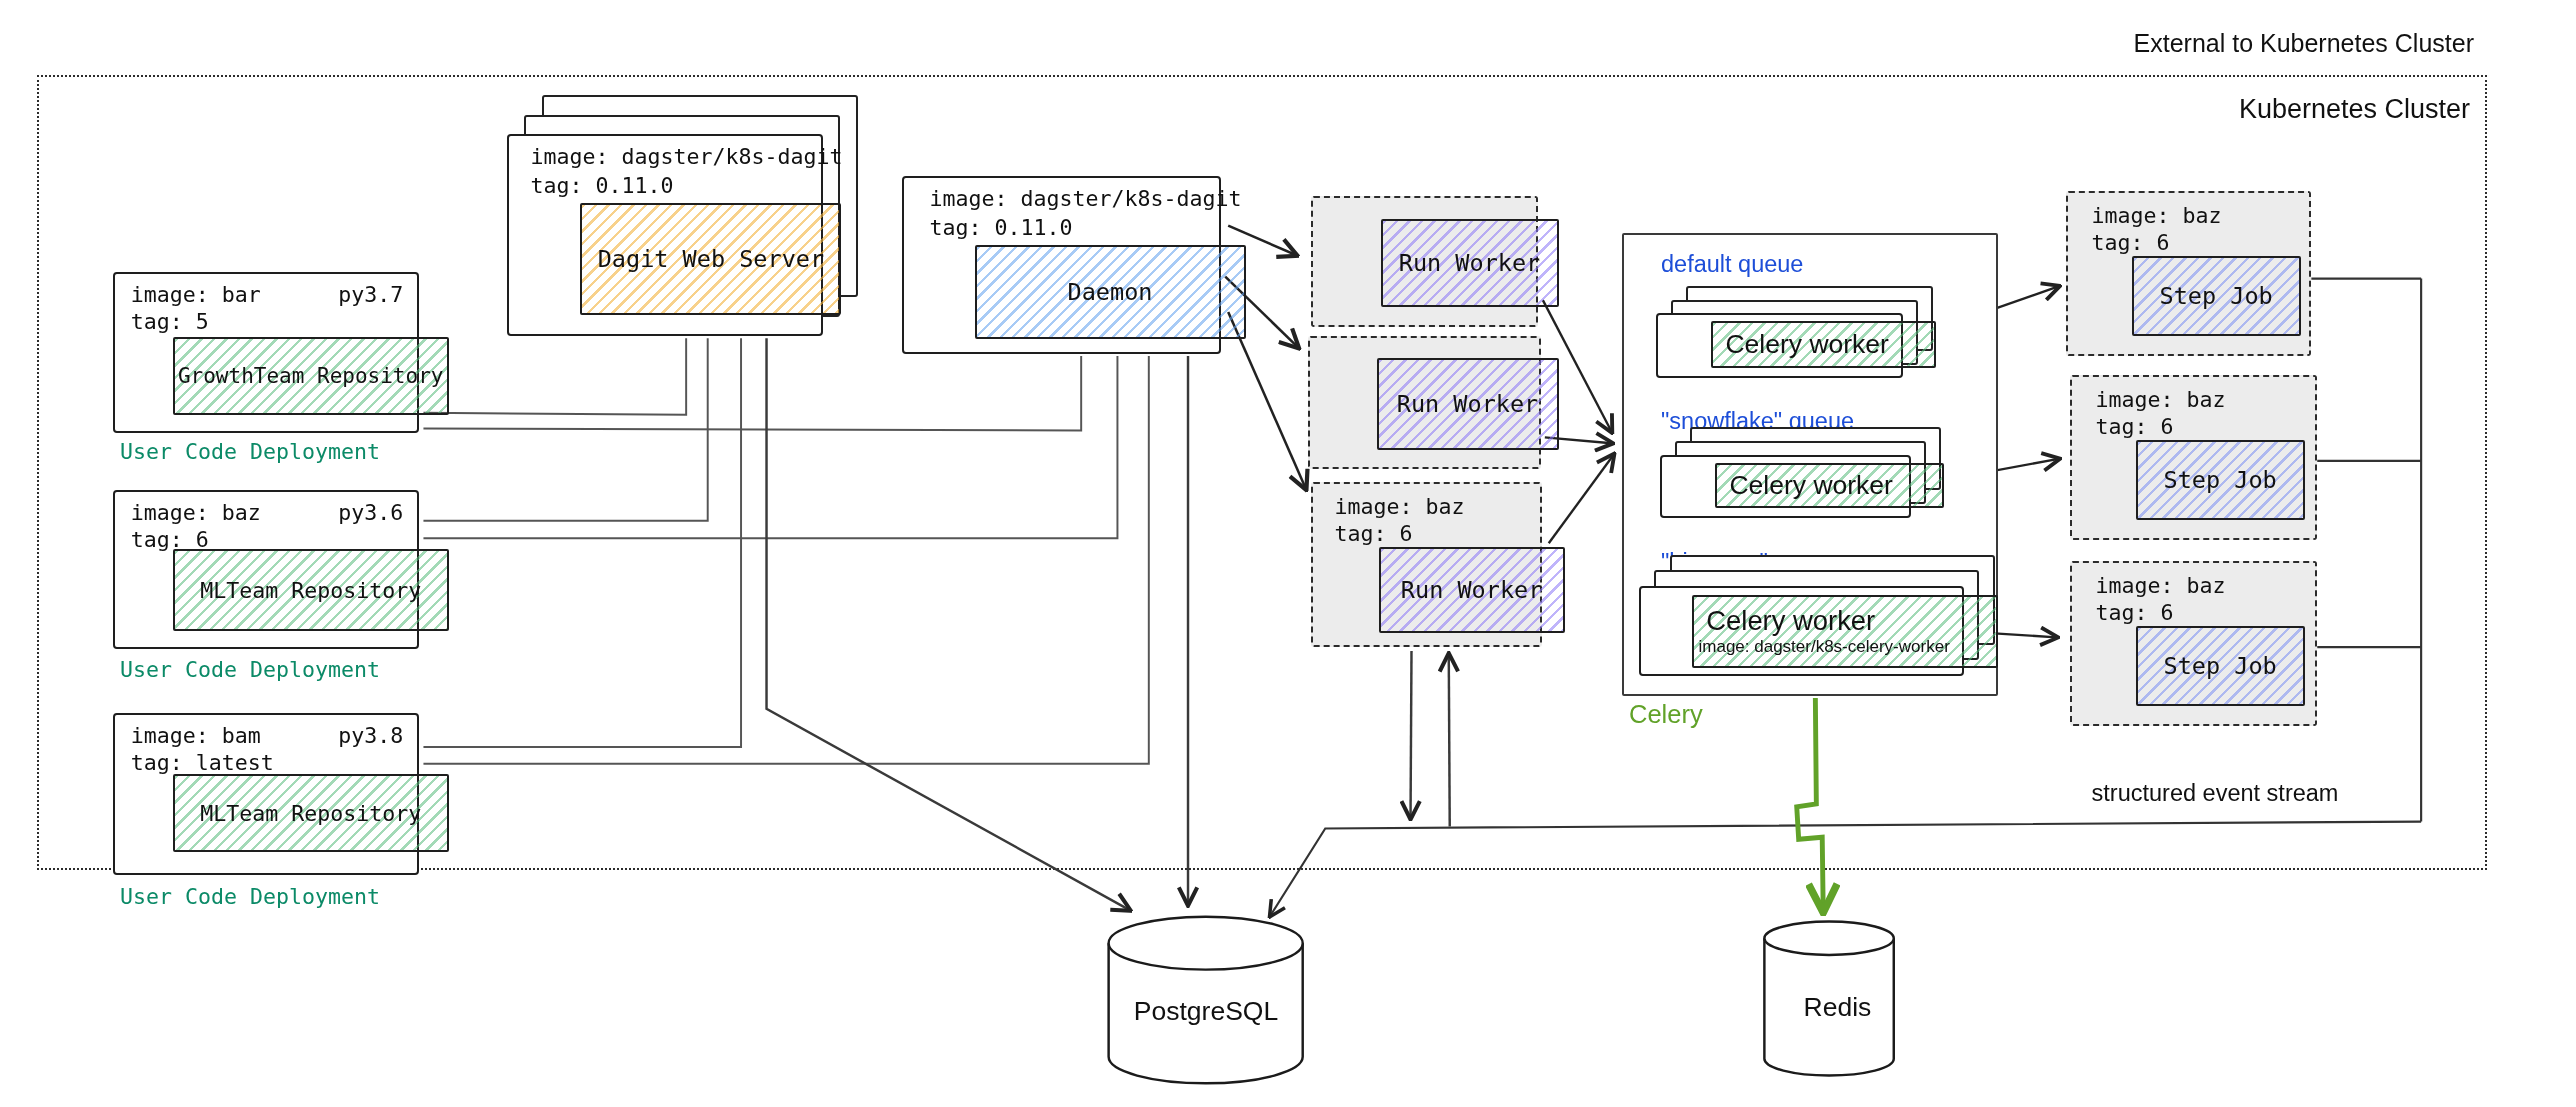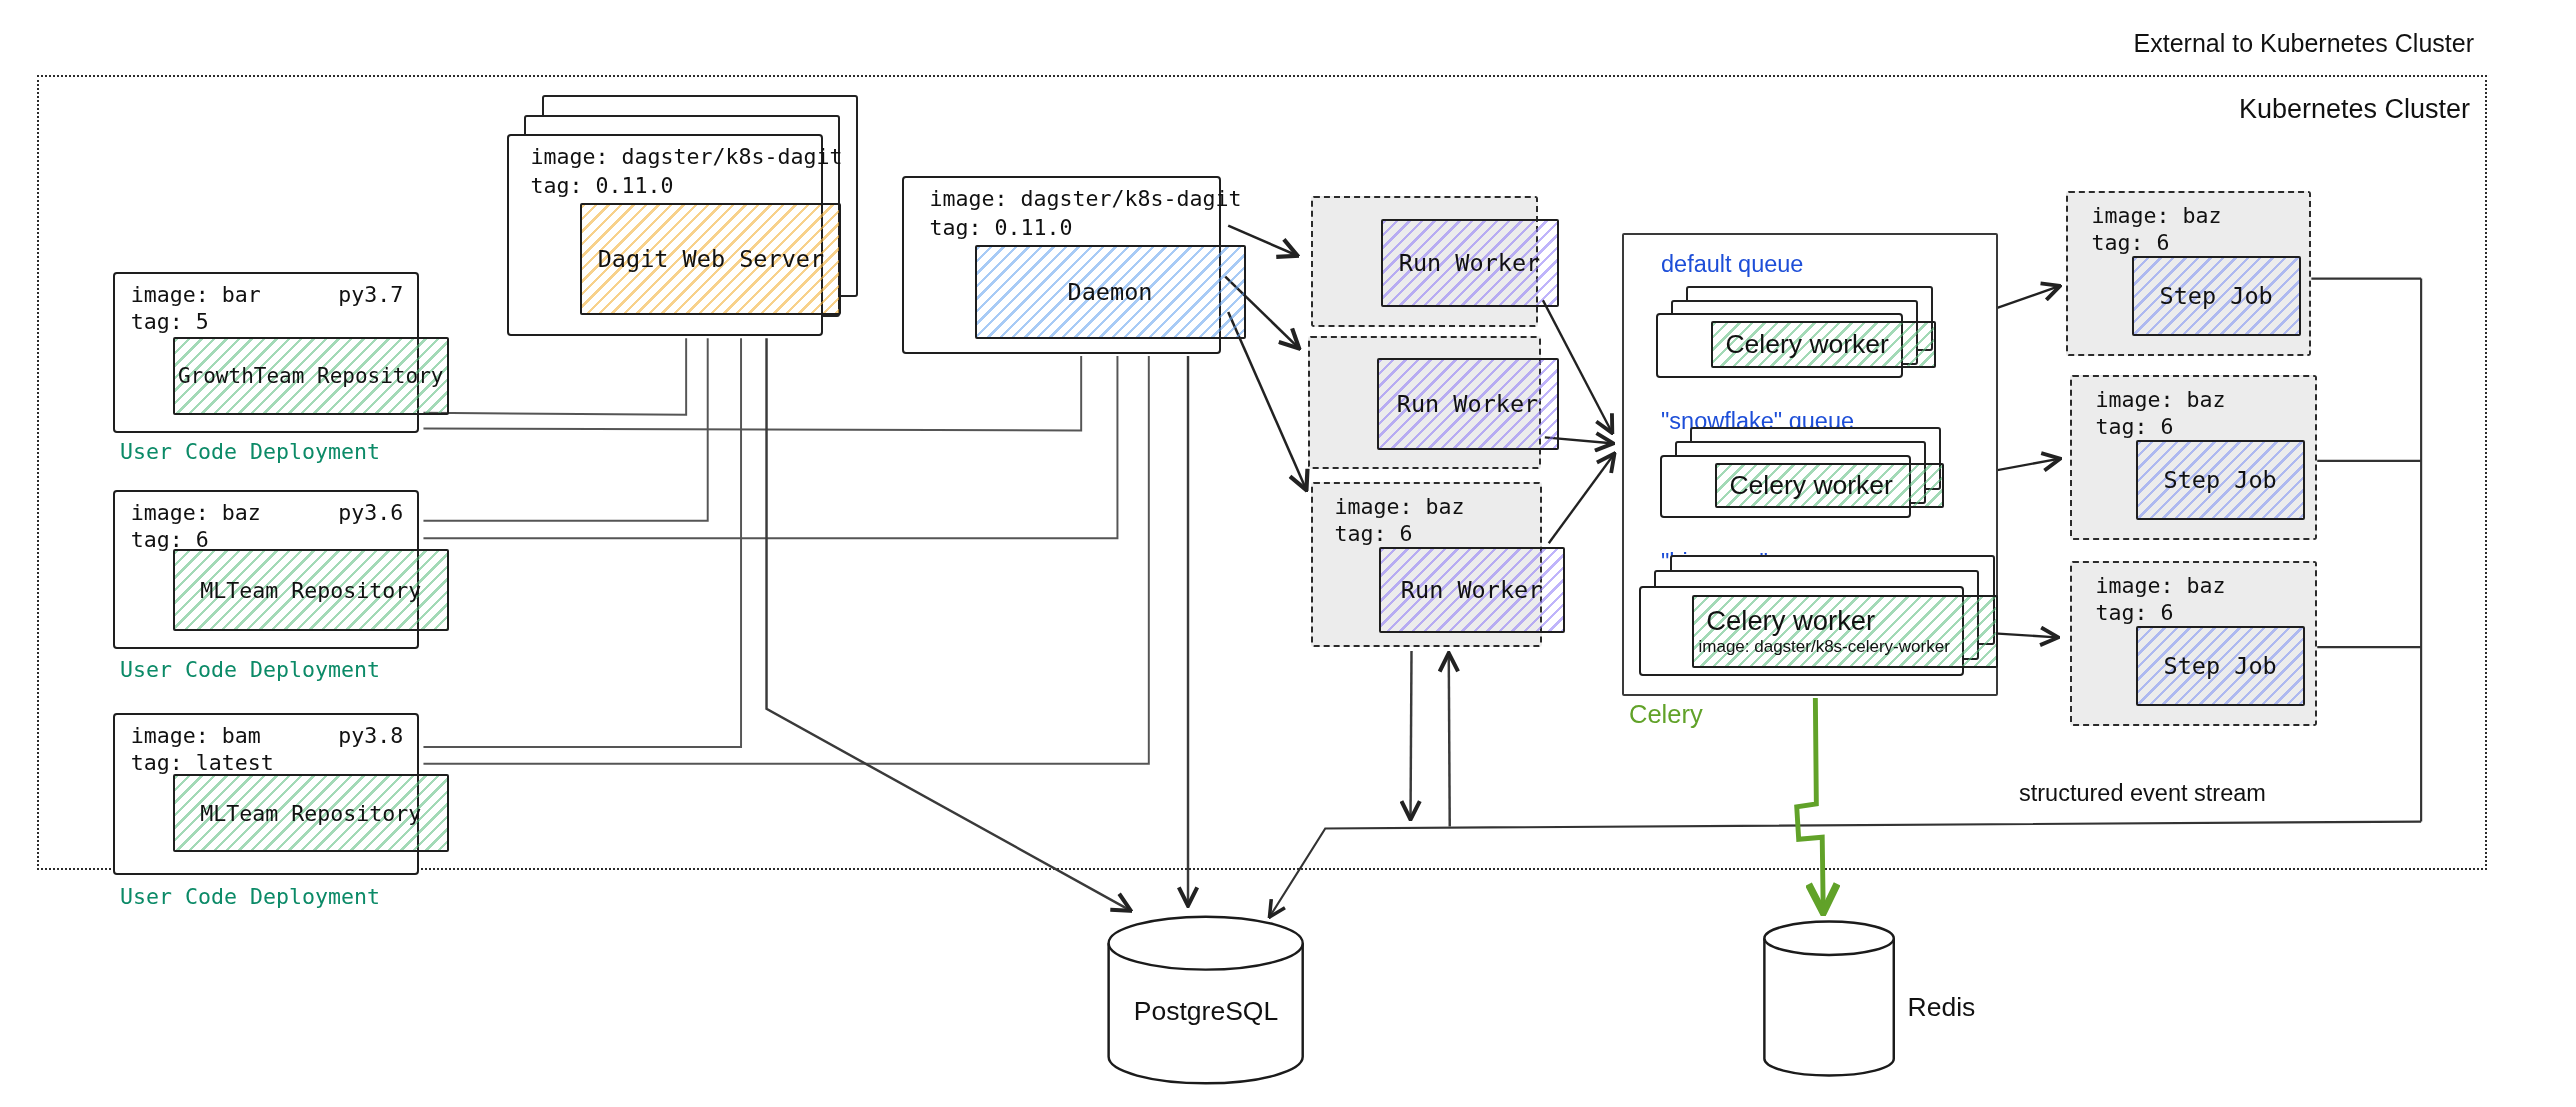--- a/index.html
+++ b/index.html
@@ -213,18 +213,18 @@
     </div>
   </div>
   <div class="dashpanel fg" style="left:2070px;top:561px;width:247px;height:165px">
     <div class="code" style="left:23.5px;top:7.8px">image: baz</div>
     <div class="code" style="left:23.5px;top:35px">tag: 6</div>
     <div class="hatch h-steel" style="left:19.6px;top:63px;width:169px;height:80px">
       <span class="boxlabel">Step Job</span>
     </div>
   </div>
 
-  <div class="abs sans fg" style="left:2019px;top:780px;width:392px;text-align:left;font-size:23.5px">structured event stream</div>
+  <div class="abs sans fg" style="left:2019px;top:780px;width:392px;text-align:center;font-size:23.5px">structured event stream</div>
   <div class="dblabel" style="left:1108px;top:996px;width:196px">PostgreSQL</div>
-  <div class="dblabel" style="left:1868px;top:992px;width:147px">Redis</div>
+  <div class="dblabel" style="left:1764px;top:992px;width:147px">Redis</div>
 
 </div>
 
 
 </body></html>

